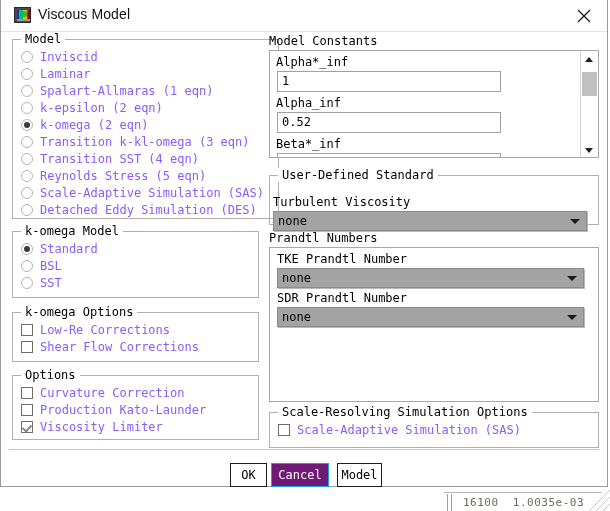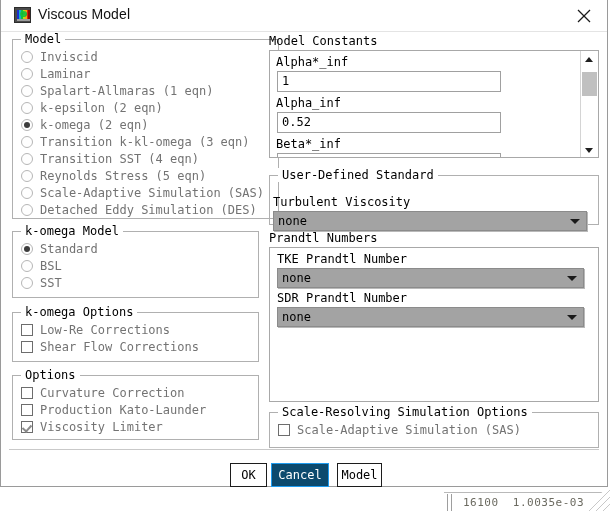--- a/index.html
+++ b/index.html
@@ -195,21 +195,21 @@
     position: absolute;
     left: 2px; top: 1px;
     width: 4px; height: 7px;
     border: solid #8b8b8b;
     border-width: 0 2px 2px 0;
     transform: rotate(42deg);
   }
   .ctl-label {
     margin-left: 7px;
     font-size: 12px;
-    color: #737373;
+    color: #8b5cf6;
     white-space: nowrap;
     line-height: 14px;
   }
 
   
   .textbox {
     position: absolute;
     border: 1px solid #a0a0a0;
     background: #ffffff;
     box-sizing: border-box;
@@ -305,21 +305,21 @@
     background: #ffffff;
     box-sizing: border-box;
     font-size: 12px;
     color: #000000;
     display: flex;
     align-items: center;
     justify-content: center;
     cursor: default;
   }
   .dlg-button.primary {
-    background: #0c4a6e;
+    background: #701a75;
     color: #ffffff;
     border-color: #1e9cf0;
     text-align: right;
   }
 </style>
 </head>
 <body>
 
 <div id="backdrop">
   <div class="bg-rule"></div>

